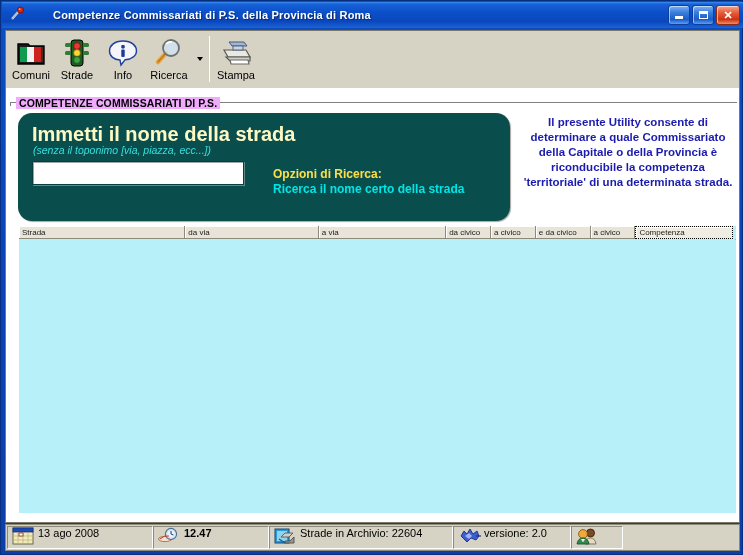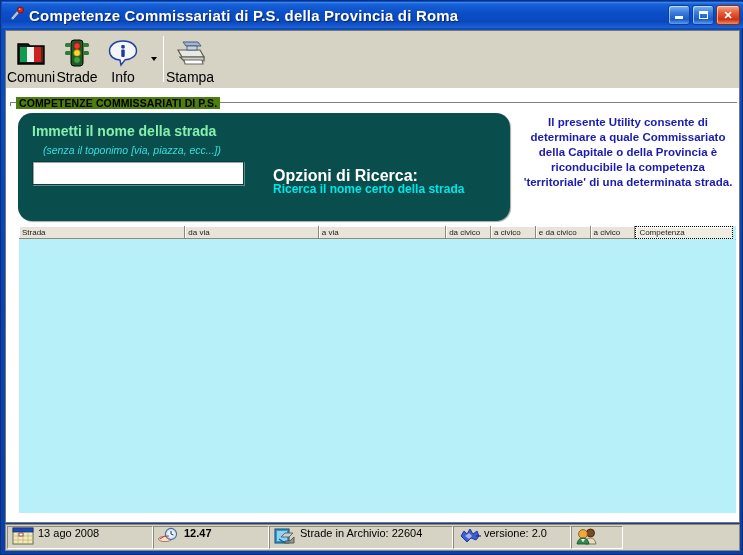--- a/index.html
+++ b/index.html
@@ -27,25 +27,26 @@
     width: 741px; height: 26px;
     background: linear-gradient(180deg,#3e8ef0 0%,#1862d8 8%,#0b4fc8 40%,#0a47bd 75%,#1d63d4 100%);
     display: flex; align-items: center;
   }
   .title-icon {
     width: 20px; height: 20px; margin-left: 4px; margin-right: 3px;
     position: relative; flex: 0 0 auto;
   }
   .title-text {
     color: #ffffff;
-    font-size: 15px;
+    font-size: 11px;
     font-weight: bold;
     letter-spacing: 0.2px;
     text-shadow: 1px 1px 1px rgba(0,0,0,.45);
     white-space: nowrap;
+    margin-left: 24px;
   }
   .win-btns {
     position: absolute; right: 3px; top: 3px;
     display: flex; gap: 2px;
   }
   .wbtn {
     width: 22px; height: 20px;
     border-radius: 3px;
     border: 1px solid #0a3fa0;
     position: relative;
@@ -83,21 +84,21 @@
     width: 44px; height: 50px;
     margin-right: 2px;
     border: 1px solid #d6d3c5;
     display: flex; flex-direction: column;
     align-items: center; justify-content: flex-start;
     padding-top: 3px;
     cursor: default;
   }
   .tb-icon { width: 32px; height: 30px; position: relative; }
   .tb-label {
-    font-size: 14px; color: #000; margin-top: 1px;
+    font-size: 11px; color: #000; margin-top: 1px;
     font-family: "Liberation Sans", sans-serif;
     white-space: nowrap;
   }
   .tb-sep {
     width: 1px; height: 46px; margin: 2px 4px 0 3px;
     background: #8d8a7c; border-right: 1px solid #fff;
   }
   .tb-drop {
     width: 13px; height: 50px; display: flex; align-items: center; justify-content: center;
   }
@@ -121,53 +122,53 @@
   }
   .gbox-line {
     position: absolute; left: 0; top: 5px; width: 727px; height: 1px;
     background: #808080;
   }
   .gbox-left {
     position: absolute; left: 0; top: 5px; width: 1px; height: 4px; background: #808080;
   }
   .gbox-title {
     position: absolute; left: 6px; top: 0px;
-    background: #4d7c0f; padding: 0 3px;
+    background: #f0abfc; padding: 0 3px;
     font-size: 10.5px; font-weight: bold; color: #000;
     letter-spacing: 0.1px; white-space: nowrap;
   }
 
   
   .greenbox {
     position: absolute; left: 8px; top: 16px;
     width: 492px; height: 108px;
     background: #0a4d4d;
     border-radius: 14px;
     box-shadow: 1px 1px 1px rgba(0,0,0,.35);
   }
   .gb-head {
     position: absolute; left: 14px; top: 10px;
-    color: #86efac; font-size: 14px; font-weight: bold;
+    color: #fef9c3; font-size: 20px; font-weight: bold;
     white-space: nowrap;
   }
   .gb-sub {
-    position: absolute; left: 25px; top: 31px;
+    position: absolute; left: 15px; top: 31px;
     color: #39dede; font-size: 10.5px; font-style: italic;
     white-space: nowrap;
   }
   .gb-input {
     position: absolute; left: 14px; top: 48px;
     width: 212px; height: 24px;
     background: #ffffff;
     border: 1px solid #0a3d3d;
     box-shadow: inset 1px 1px 0 #9aa6a6, 1px 1px 0 rgba(255,255,255,.35);
   }
   .gb-opt-title {
     position: absolute; left: 255px; top: 54px;
-    color: #ffffff; font-size: 16px; font-weight: bold; white-space: nowrap;
+    color: #fde047; font-size: 12px; font-weight: bold; white-space: nowrap;
   }
   .gb-opt-val {
     position: absolute; left: 255px; top: 69px;
     color: #00e6e6; font-size: 12px; font-weight: bold; white-space: nowrap;
   }
 
   
   .infotext {
     position: absolute; left: 510px; top: 18px;
     width: 216px;
@@ -305,20 +306,31 @@
           <div class="tb-icon">
             <svg width="32" height="30" viewBox="0 0 32 30">
               <path d="M16 3 C7 3 2.5 8 2.5 13 C2.5 18 7 22 13 22 L14 27 L18 21.8 C25 21 29.5 17.6 29.5 13 C29.5 8 25 3 16 3 Z" fill="#f4f6fb" stroke="#20409a" stroke-width="1.4"></path>
               <rect x="14.3" y="7" width="3.4" height="3.4" rx="1" fill="#1a3a96"></rect>
               <rect x="14.3" y="11.6" width="3.4" height="7.4" rx="1" fill="#1a3a96"></rect>
             </svg>
           </div>
           <div class="tb-label">Info</div>
         </div>
 
+        <div class="tb-btn">
+          <div class="tb-icon">
+            <svg width="32" height="30" viewBox="0 0 32 30">
+              <line x1="13" y1="15" x2="5" y2="24" stroke="#e8a33d" stroke-width="4.5" stroke-linecap="round"></line>
+              <line x1="13" y1="15" x2="5" y2="24" stroke="#b87320" stroke-width="1.2" stroke-linecap="round"></line>
+              <circle cx="18" cy="10" r="8" fill="#cfe4f7" fill-opacity=".75" stroke="#6f6f6f" stroke-width="1.8"></circle>
+              <path d="M13 6 a7 7 0 0 1 6 -2" stroke="#ffffff" stroke-width="1.6" fill="none"></path>
+            </svg>
+          </div>
+          <div class="tb-label">Ricerca</div>
+        </div>
 
         <div class="tb-drop">
           <div class="caret"></div>
         </div>
 
         <div class="tb-sep"></div>
 
         <div class="tb-btn">
           <div class="tb-icon">
             <svg width="32" height="30" viewBox="0 0 32 30">

